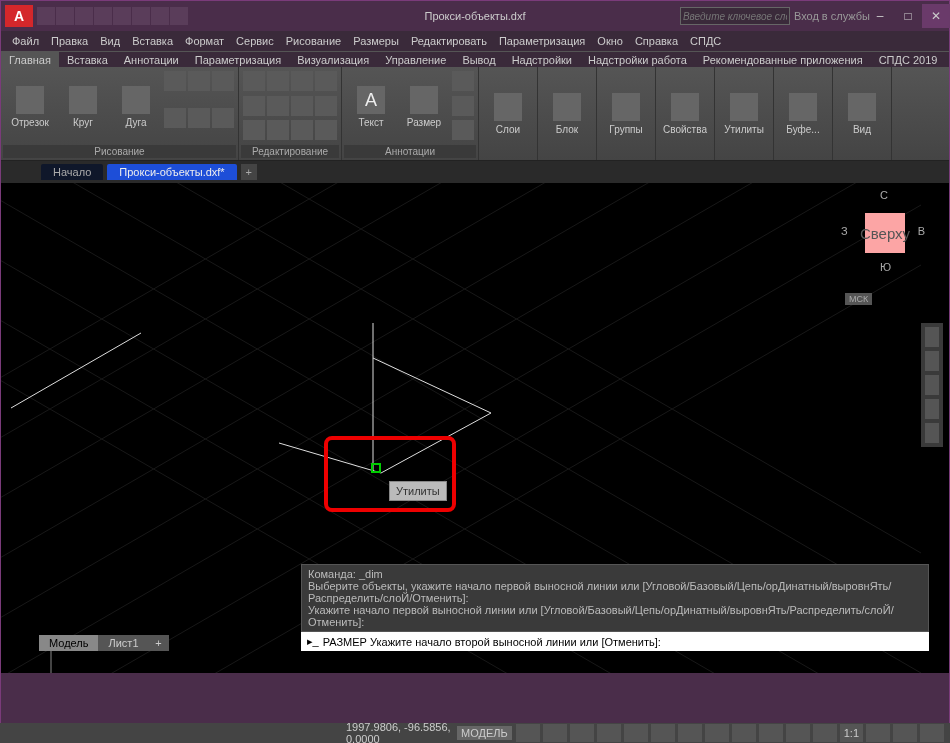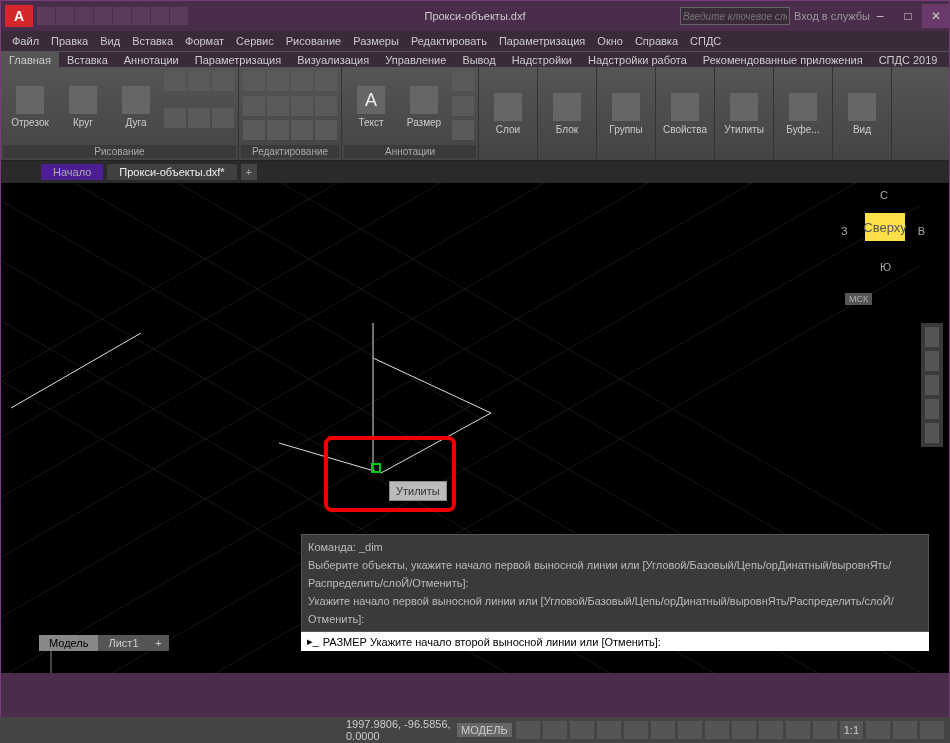--- a/index.html
+++ b/index.html
@@ -23,40 +23,40 @@
 .ribbon-tabs .spacer{flex:1}
 .ribbon{height:94px;background:linear-gradient(#555,#444);display:flex;border-bottom:1px solid #222}
 .panel{border-right:1px solid #333;display:flex;flex-direction:column;padding:2px}
 .panel-row{display:flex;gap:3px;padding:2px;flex:1}
 .panel-lbl{text-align:center;font-size:10px;color:#aaa;padding:1px 4px;background:#3a3a3a}
 .big-btn{display:flex;flex-direction:column;align-items:center;justify-content:center;width:50px;color:#ccc;font-size:10px;gap:3px}
 .big-btn .ic{width:28px;height:28px;background:#666}
 .mini{display:grid;grid-template-columns:repeat(3,22px);gap:2px}
 .mini span{width:22px;height:20px;background:#5a5a5a}
 .doc-tabs{height:22px;background:#2a2a2a;display:flex;align-items:center;gap:4px;padding:0 40px;font-size:11px;color:#aaa}
-.doc-tab{padding:2px 12px;background:#4c1d95;border-radius:2px 2px 0 0}
-.doc-tab.active{background:#404040;color:#eee}
+.doc-tab{padding:2px 12px;background:#0f172a;border-radius:2px 2px 0 0}
+.doc-tab.active{background:#1d4ed8;color:#eee}
 .plus{width:16px;height:16px;background:#444;display:flex;align-items:center;justify-content:center}
 .canvas{position:relative;height:490px;background:#000;overflow:hidden}
 .wh{stroke:#ddd;stroke-width:1;fill:none}
 .redbox{position:absolute;left:323px;top:253px;width:132px;height:76px;border:4px solid #e00;border-radius:8px}
 .snap{position:absolute;left:370px;top:280px;width:10px;height:10px;border:2px solid #0c0}
 .tooltip{position:absolute;left:388px;top:298px;background:#bbb;color:#333;font-size:11px;padding:3px 6px;border:1px solid #888}
 .vcube{position:absolute;right:28px;top:10px;width:76px;height:76px;color:#aaa;font-size:11px}
-.vcube .face{position:absolute;left:20px;top:20px;width:40px;height:28px;background:#fde047;color:#555;display:flex;align-items:center;justify-content:center;font-size:13px}
+.vcube .face{position:absolute;left:20px;top:20px;width:40px;height:40px;background:#fca5a5;color:#555;display:flex;align-items:center;justify-content:center;font-size:15px}
 .ucs-ind{position:absolute;left:40px;bottom:40px;color:#888;font-size:12px}
 .navbar{position:absolute;right:6px;top:140px;width:22px;background:#3a3a3a;display:flex;flex-direction:column;gap:4px;padding:4px}
 .navbar span{height:20px;background:#555}
 .cmdarea{position:absolute;bottom:22px;left:300px;right:20px;background:#3a3a3a;color:#bbb;font-size:11px;font-family:Consolas,monospace}
-.cmd-hist{background:#3a3a3a;padding:3px 6px;line-height:18px;border:1px solid #555}
+.cmd-hist{background:#3a3a3a;padding:3px 6px;line-height:12px;border:1px solid #555}
 .cmd-in{background:#fff;color:#000;padding:3px 6px;display:flex;align-items:center;gap:4px}
 .model-tabs{position:absolute;bottom:22px;left:38px;display:flex;font-size:11px}
 .model-tabs span{padding:2px 10px;background:#555;color:#ccc}
 .model-tabs .act{background:#888;color:#000}
-.status{position:absolute;bottom:0;left:0;right:0;height:26px;background:#444;display:flex;align-items:center;color:#ccc;font-size:11px;padding:10px 6px;gap:4px}
+.status{position:absolute;bottom:0;left:0;right:0;height:20px;background:#444;display:flex;align-items:center;color:#ccc;font-size:11px;padding:10px 6px;gap:4px}
 .status .coords{margin-left:340px}
 .status .btns{display:flex;gap:3px;margin-left:auto}
 .status .btns span{width:24px;height:18px;background:#555;display:inline-block}
 .status .mdl{background:#666;padding:1px 4px}
 svg{position:absolute;inset:0}
 </style>
 </head>
 <body>
 
 <div class="win">

